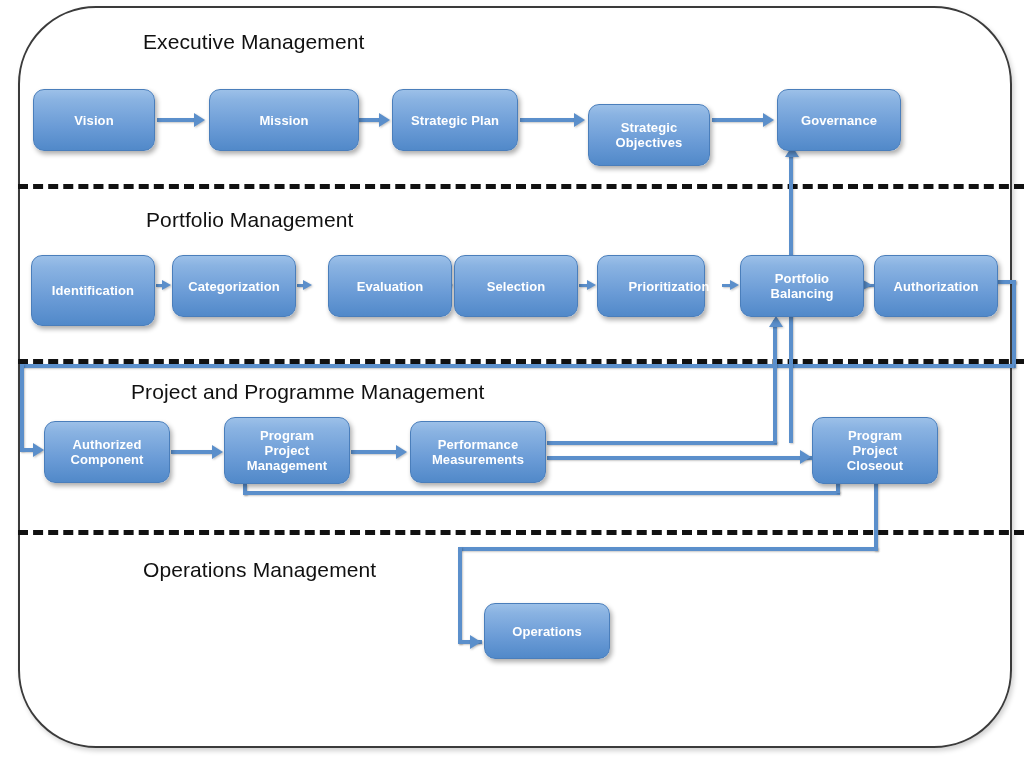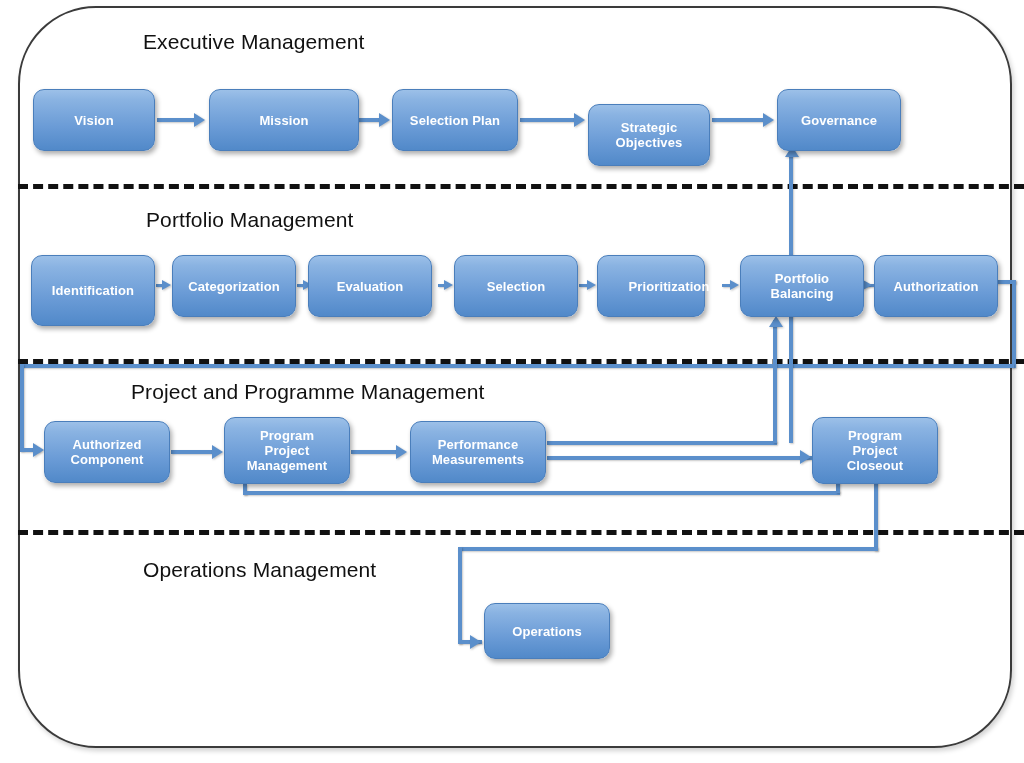--- a/index.html
+++ b/index.html
@@ -175,28 +175,28 @@
   <div class="arrowhead up" style="left:832px; top:466px;"></div>
 
   <div class="conn v" style="left:874px; top:470px; height:81px;"></div>
   <div class="conn h" style="left:458px; top:547px; width:420px;"></div>
   <div class="conn v" style="left:458px; top:547px; height:97px;"></div>
   <div class="conn h" style="left:458px; top:640px; width:24px;"></div>
   <div class="arrowhead right" style="left:470px; top:635px;"></div>
 
   <div class="node" style="left:33px;  top:89px;  width:122px; height:62px;">Vision</div>
   <div class="node" style="left:209px; top:89px;  width:150px; height:62px;">Mission</div>
-  <div class="node" style="left:392px; top:89px;  width:126px; height:62px;">Selection Plan</div>
+  <div class="node" style="left:392px; top:89px;  width:126px; height:62px;">Strategic Plan</div>
   <div class="node" style="left:588px; top:104px;  width:122px; height:62px;">Strategic
 Objectives</div>
   <div class="node" style="left:777px; top:89px;  width:124px; height:62px;">Governance</div>
 
   <div class="node" style="left:31px;  top:255px; width:124px; height:71px;">Identification</div>
   <div class="node" style="left:172px; top:255px; width:124px; height:62px;">Categorization</div>
-  <div class="node" style="left:308px; top:255px; width:124px; height:62px;">Evaluation</div>
+  <div class="node" style="left:328px; top:255px; width:124px; height:62px;">Evaluation</div>
   <div class="node" style="left:454px; top:255px; width:124px; height:62px;">Selection</div>
   <div class="node" style="left:597px; top:255px; width:108px; height:62px;padding-left:40px;">Prioritization</div>
   <div class="node" style="left:740px; top:255px; width:124px; height:62px;">Portfolio
 Balancing</div>
   <div class="node" style="left:874px; top:255px; width:124px; height:62px;">Authorization</div>
 
   <div class="node" style="left:44px;  top:421px; width:126px; height:62px;">Authorized
 Component</div>
   <div class="node" style="left:224px; top:417px; width:126px; height:67px;">Program
 Project

